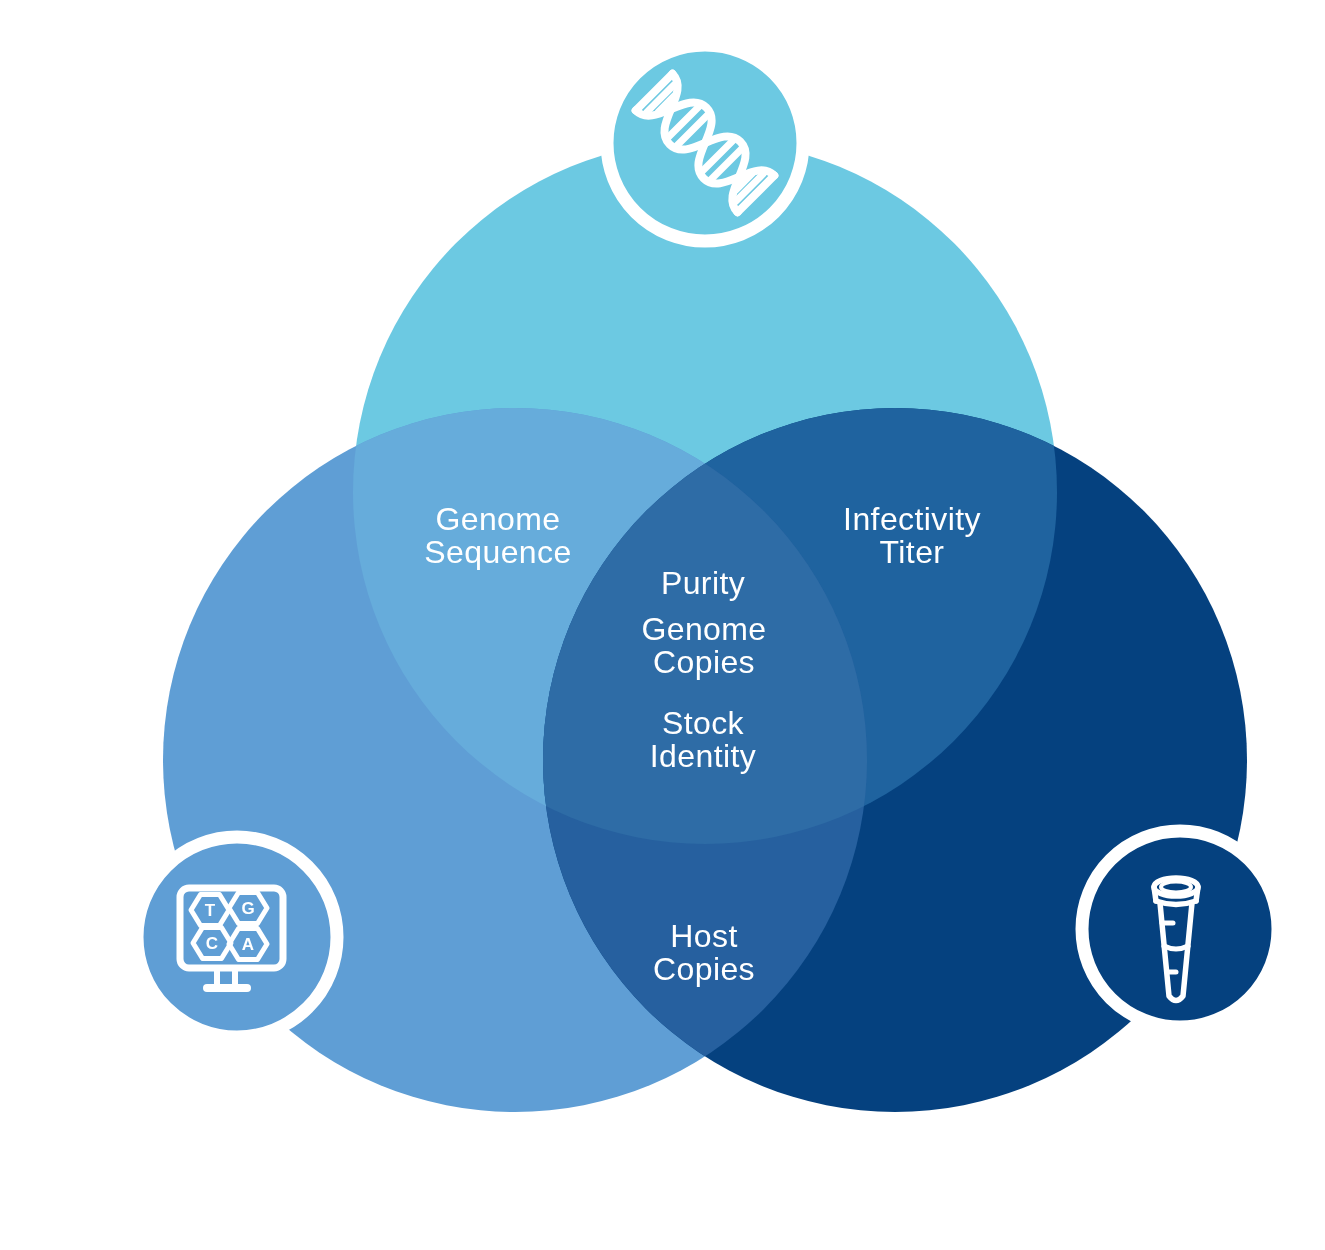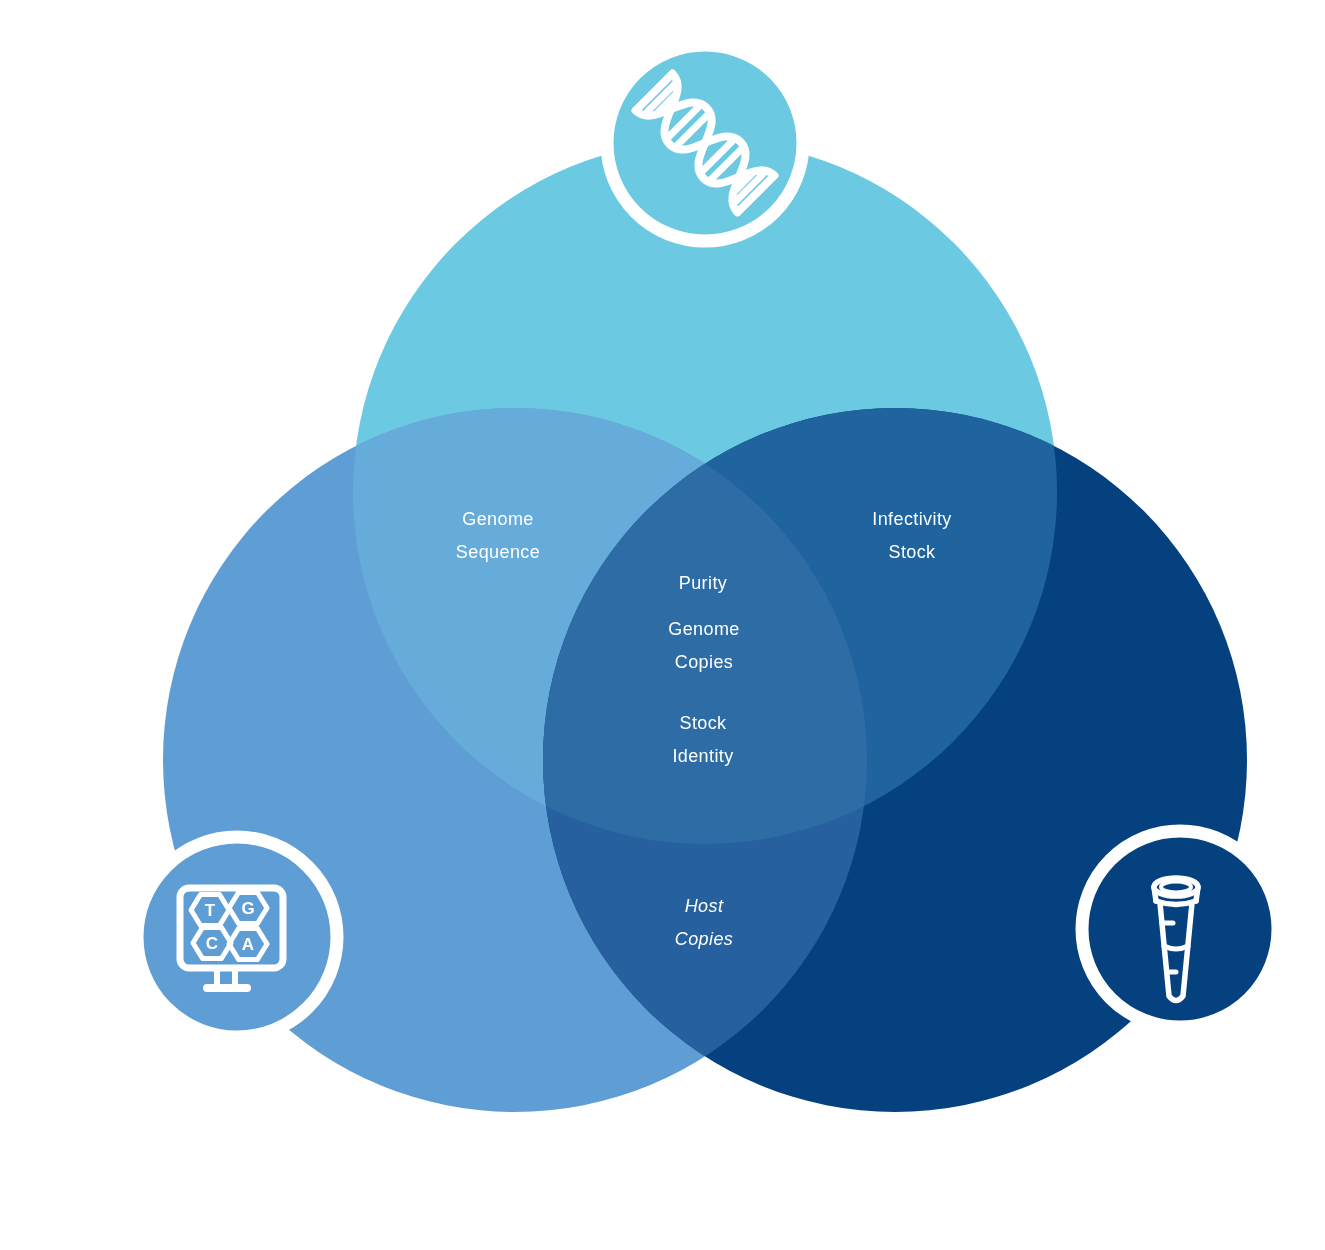--- a/index.html
+++ b/index.html
@@ -1,20 +1,20 @@
 <!DOCTYPE html>
 <html><head>
 <meta charset="utf-8">
 <style>
   html,body{margin:0;padding:0;background:#ffffff;}
   #stage{position:relative;width:1325px;height:1250px;background:#fff;overflow:hidden;
          font-family:"Liberation Sans",sans-serif;}
   #venn-svg{position:absolute;left:0;top:0;}
   .venn-label{position:absolute;transform:translate(-50%,-50%);color:#ffffff;
-    font-size:18px;line-height:33px;letter-spacing:.4px;text-align:center;
+    font-size:32px;line-height:33px;letter-spacing:.4px;text-align:center;
     white-space:pre-line;font-weight:400;}
   .icon-stroke{stroke:#ffffff;fill:none;stroke-linecap:round;stroke-linejoin:round;}
   .hex-letter{fill:#ffffff;font-family:"Liberation Sans",sans-serif;font-size:17px;
     font-weight:bold;text-anchor:middle;}
 </style>
 </head>
 <body>
 
 <div id="stage">
 
@@ -106,21 +106,21 @@
 
         <path class="icon-stroke" stroke-width="5" d="M -14,-6 L -3,-6"></path>
         <path class="icon-stroke" stroke-width="5" d="M -9,43 L 0,43"></path>
       </g>
     </g>
   </svg>
 
   <div class="venn-label" style="left:498px;top:536px;">Genome
 Sequence</div>
   <div class="venn-label" style="left:912px;top:536px;">Infectivity
-Stock</div>
+Titer</div>
   <div class="venn-label" style="left:703px;top:583px;">Purity</div>
   <div class="venn-label" style="left:704px;top:646px;">Genome
 Copies</div>
   <div class="venn-label" style="left:703px;top:740px;text-align:center;">Stock
 Identity</div>
-  <div class="venn-label" style="left:704px;top:923px;font-style:italic;">Host
+  <div class="venn-label" style="left:704px;top:953px;">Host
 Copies</div>
 </div>
 
 </body></html>

